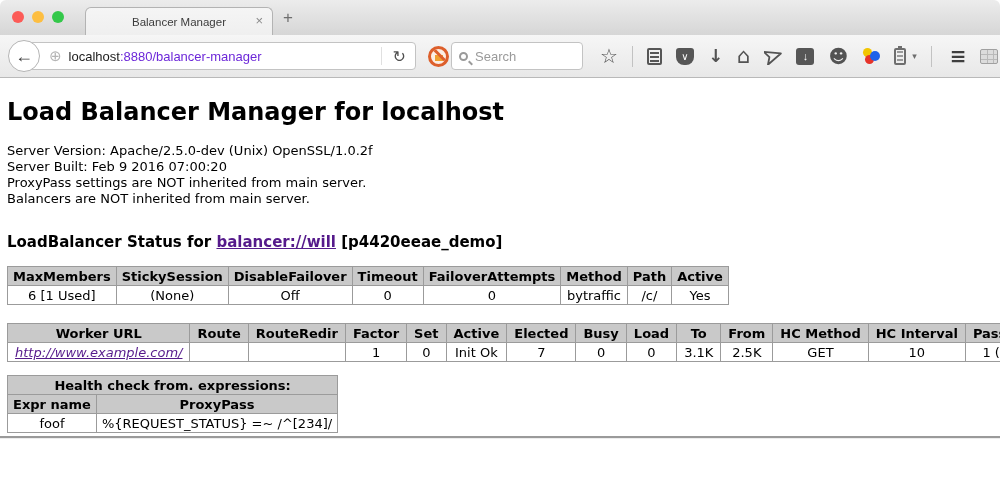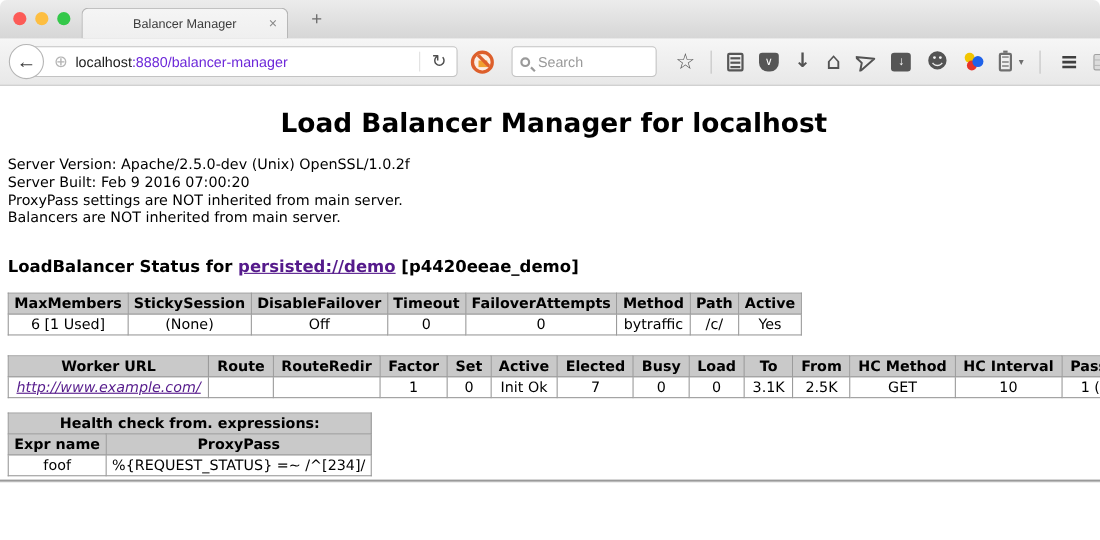--- a/index.html
+++ b/index.html
@@ -5,21 +5,21 @@
   * { box-sizing: border-box; margin: 0; padding: 0; }
   body { background:#fff; font-family:"Liberation Sans", sans-serif; }
   .screen { width:1000px; height:491px; overflow:hidden; background:#fff;
             border-radius:6px 6px 0 0; position:relative; }
 
   
   .tabbar { height:35px; background:linear-gradient(#ececec,#d6d6d6);
             position:relative; }
   .traffic { position:absolute; top:11px; left:12px; display:flex; gap:8px; }
   .light { width:12px; height:12px; border-radius:50%; }
-  .tab { position:absolute; left:74px; top:7px; width:188px; height:28px;
+  .tab { position:absolute; left:85px; top:7px; width:188px; height:28px;
          background:linear-gradient(#f5f5f5,#efefef);
          border:1px solid #b3b3b3; border-bottom:none;
          border-radius:6px 6px 0 0; display:flex; align-items:center;
          justify-content:center; }
   .tab-title { font-size:11.5px; color:#3c3c3c; }
   .tab-close { position:absolute; right:9px; top:6px; color:#8a8a8a;
                font-size:13px; line-height:13px; cursor:default; }
   .newtab { position:absolute; left:283px; top:9px; color:#6e6e6e;
             font-size:17px; line-height:17px; }
 
@@ -43,21 +43,21 @@
 
   .flashblock { width:21px; height:21px; border-radius:50%;
                 border:3px solid #dd5f2b; margin-left:12px; position:relative;
                 flex:0 0 auto; background:#fceee4; overflow:hidden; }
   .flashblock::before { content:""; position:absolute; left:4px; top:6px;
                 width:8px; height:6px; background:#f0a030; }
   .flashblock::after { content:""; position:absolute; left:-3px; top:6px;
                 width:26px; height:3px; background:#dd5f2b;
                 transform:rotate(45deg); }
 
-  .searchbox { height:28px; width:132px; margin-left:16px; background:#fff;
+  .searchbox { height:28px; width:132px; margin-left:2px; background:#fff;
                border:1px solid #c3c3c3; border-radius:4px; display:flex;
                align-items:center; padding:0 7px; flex:0 0 auto; }
   .mag { width:9px; height:9px; border:2px solid #9a9a9a; border-radius:50%;
          position:relative; flex:0 0 auto; }
   .mag::after { content:""; position:absolute; width:5px; height:2px;
          background:#9a9a9a; transform:rotate(45deg); left:7px; top:8px; }
   .searchbox input { border:none; outline:none; width:90px; margin-left:7px;
          font-size:13px; color:#444; background:transparent;
          font-family:"Liberation Sans", sans-serif; }
   .searchbox input::placeholder { color:#9a9a9a; }
@@ -95,21 +95,21 @@
               background:
                 linear-gradient(#b9b9b9 0 0) 0 4px/100% 1px no-repeat,
                 linear-gradient(#b9b9b9 0 0) 0 9px/100% 1px no-repeat,
                 linear-gradient(#b9b9b9 0 0) 6px 0/1px 100% no-repeat,
                 linear-gradient(#b9b9b9 0 0) 12px 0/1px 100% no-repeat,
                 #dcdcdc; border-radius:2px; }
   .plane svg { display:block; }
 
   
   .content { background:#fff; padding-left:7px; font-family:"DejaVu Sans", sans-serif; color:#000; }
-  h1.page-title { font-size:24px; font-weight:bold; padding-top:20px; letter-spacing:0;text-align:center; }
+  h1.page-title { font-size:24px; font-weight:bold; padding-top:20px; letter-spacing:0; }
   .server-info { margin-top:17px; font-size:13px; line-height:16px; }
   h3.status-heading { margin-top:26px; margin-bottom:15px; font-size:15px; font-weight:bold; }
   a.vlink { color:#551a8b; text-decoration:underline; }
 
   table { border-collapse:collapse; font-size:13px; font-family:"DejaVu Sans", sans-serif; }
   th, td { border:1px solid #9b9b9b; padding:1px 5px; text-align:center;
            height:19px; white-space:nowrap; }
   th { background:#c9c9c9; font-weight:bold; }
   .worker-table { margin-top:18px; }
   .worker-table td:first-child { text-align:left; min-width:158px;font-style:italic; }
@@ -187,21 +187,21 @@
   <div class="content">
     <h1 class="page-title">Load Balancer Manager for localhost</h1>
 
     <div class="server-info">
       <div>Server Version: Apache/2.5.0-dev (Unix) OpenSSL/1.0.2f</div>
       <div>Server Built: Feb 9 2016 07:00:20</div>
       <div>ProxyPass settings are NOT inherited from main server.</div>
       <div>Balancers are NOT inherited from main server.</div>
     </div>
 
-    <h3 class="status-heading"><span>LoadBalancer Status for </span><a href="#" class="vlink">persisted://demo</a><span> [p4420eeae_demo]</span></h3>
+    <h3 class="status-heading"><span>LoadBalancer Status for </span><a href="#" class="vlink">balancer://will</a><span> [p4420eeae_demo]</span></h3>
 
     <table class="balancer-table">
       <tbody>
           <tr>
         <th>MaxMembers</th>
         <th>StickySession</th>
         <th>DisableFailover</th>
         <th>Timeout</th>
         <th>FailoverAttempts</th>
         <th>Method</th>

